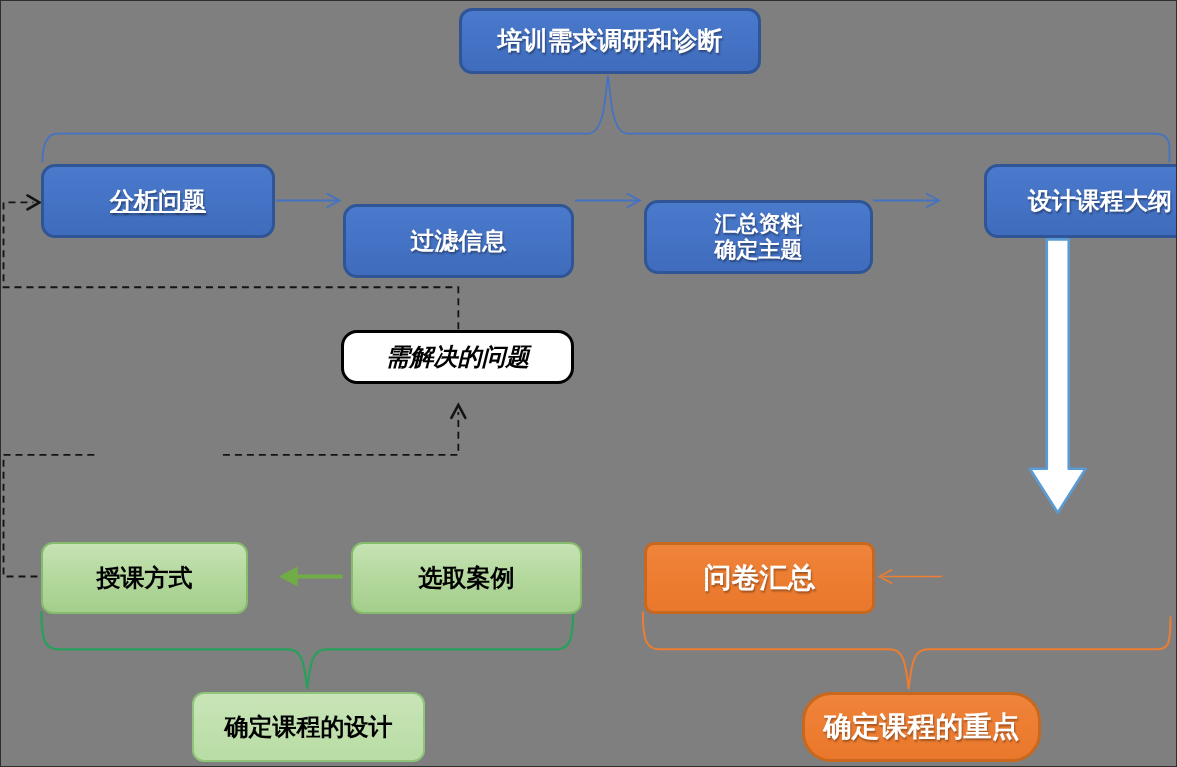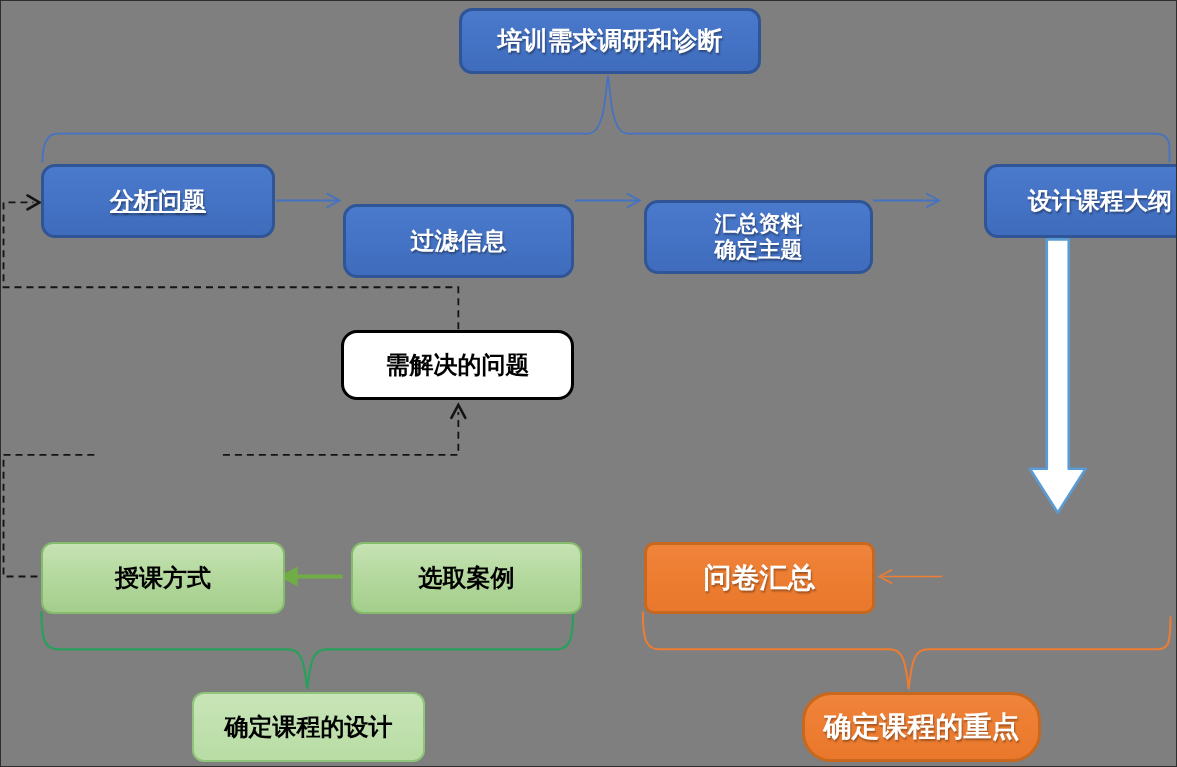--- a/index.html
+++ b/index.html
@@ -120,24 +120,24 @@
 
   <div class="node blue" style="left:342px;top:163px;width:231px;height:74px;margin-top:40px;">过滤信息</div>
 
   <div class="node blue twoline" style="left:643px;top:163px;width:229px;height:74px;margin-top:36px;">
     <span>汇总资料</span>
     <span>确定主题</span>
   </div>
 
   <div class="node blue" style="left:983px;top:163px;width:232px;height:74px;">设计课程大纲</div>
 
-  <div class="node white" style="left:340px;top:329px;width:233px;height:70px;">需解决的问题</div>
+  <div class="node white" style="left:340px;top:329px;width:233px;height:54px;font-style:italic;">需解决的问题</div>
 
 
-  <div class="node green" style="left:40px;top:541px;width:244px;height:72px;">授课方式</div>
+  <div class="node green" style="left:40px;top:541px;width:207px;height:72px;">授课方式</div>
 
   <div class="node green" style="left:350px;top:541px;width:231px;height:72px;">选取案例</div>
 
   <div class="node orange" style="left:643px;top:541px;width:231px;height:72px;">问卷汇总</div>
 
 
   <div class="node green result" style="left:191px;top:691px;width:233px;height:70px;">确定课程的设计</div>
 
   <div class="node orange" style="left:801px;top:691px;width:239px;height:70px;border-radius:29px;">确定课程的重点</div>
 

